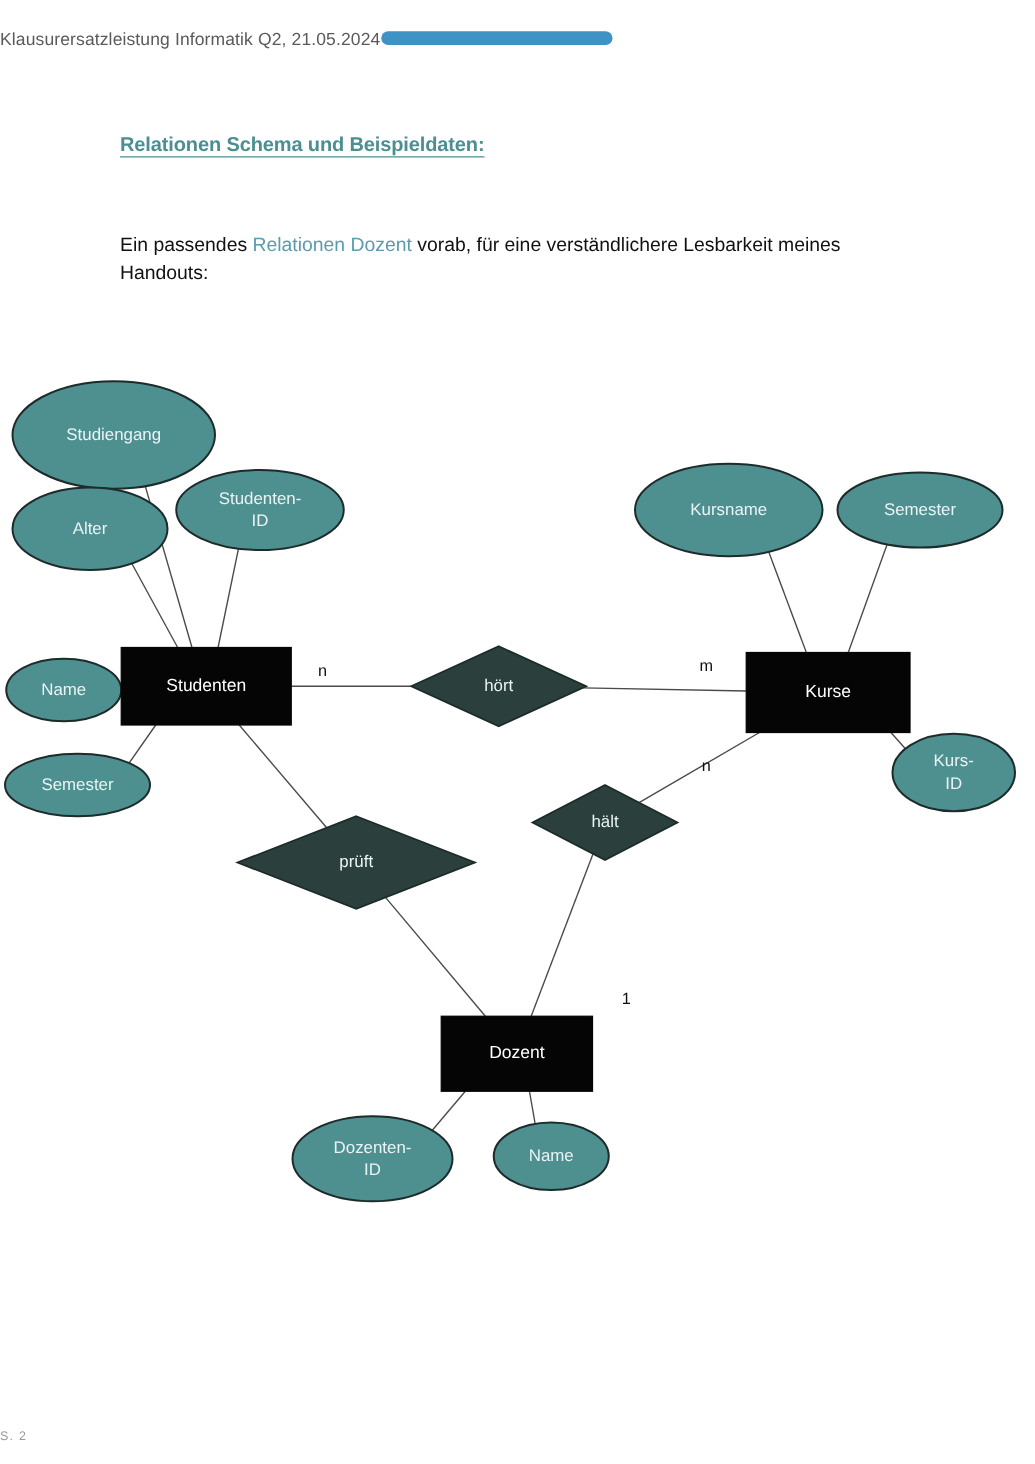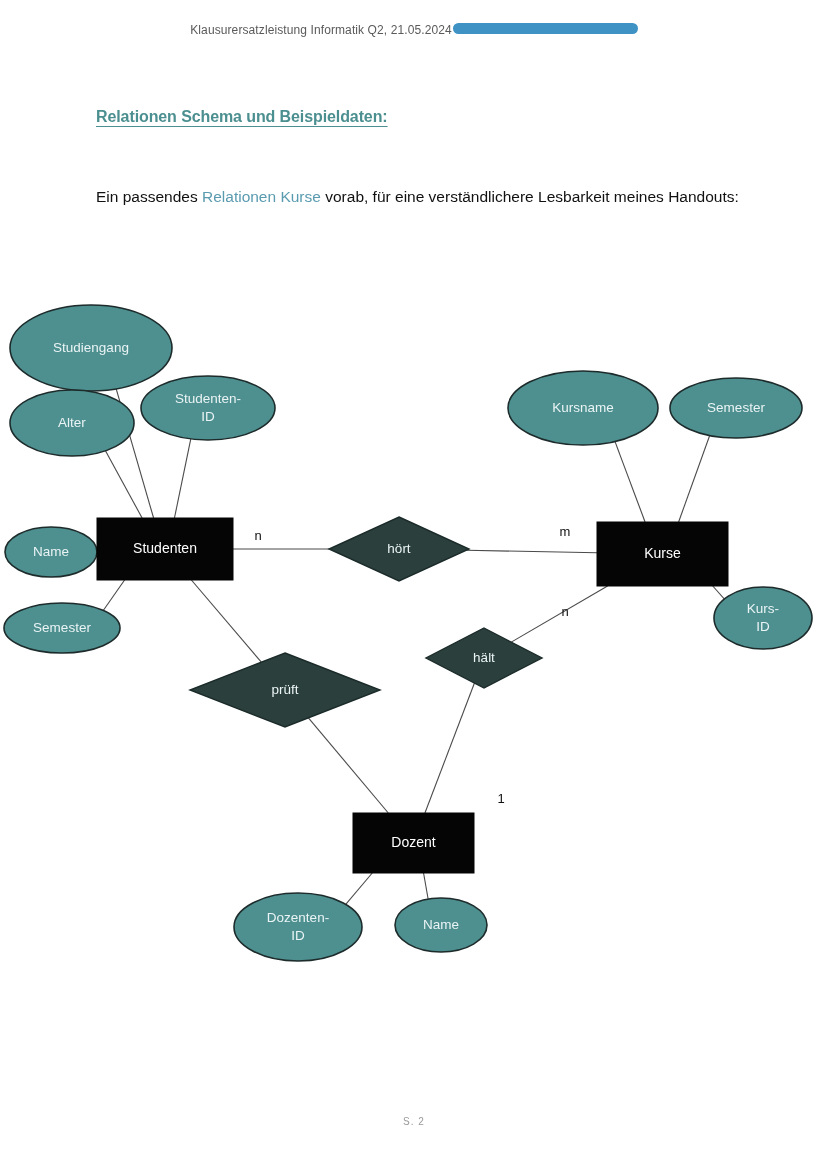--- a/index.html
+++ b/index.html
@@ -13,22 +13,22 @@
     position: relative;
     font-family: "Liberation Sans", sans-serif;
     color: #1a1a1a;
     overflow: hidden;
   }
 
   
   .doc-header {
     position: absolute;
     top: 22px; left: 0; right: 0;
-    text-align: center;
-    font-size: 12px;
+    text-align: left;
+    font-size: 14px;
     color: #5a5a5a;
     letter-spacing: 0.1px;
     white-space: nowrap;
   }
   .doc-header .hdr-text { vertical-align: middle; }
   .redaction-bar {
     display: inline-block;
     vertical-align: middle;
     width: 185px; height: 11px;
     background: #3e93c4;
@@ -109,37 +109,36 @@
     fill: #101010;
     font-family: "Liberation Sans", sans-serif;
     font-size: 13px;
     text-anchor: middle;
     dominant-baseline: middle;
   }
 
   
   .doc-footer {
     position: absolute;
-    bottom: 44px; left: 0; right: 0;
-    text-align: center;
+    bottom: 16px; left: 0; right: 0;
     font-size: 10px;
     color: #9a9a9a;
     letter-spacing: 1px;
   }
 </style>
 </head>
 <body>
 
 <div class="doc-header">
   <span class="hdr-text">Klausurersatzleistung Informatik Q2, 21.05.2024</span><span class="redaction-bar"><span class="ghost"></span></span>
 </div>
 
 <h1 class="page-title">Relationen Schema und Beispieldaten:</h1>
 
-<p class="intro"><span>Ein passendes </span><span class="accent">Relationen Kurse</span><span> vorab, für eine verständlichere Lesbarkeit meines Handouts:</span></p>
+<p class="intro"><span>Ein passendes </span><span class="accent">Relationen Dozent</span><span> vorab, für eine verständlichere Lesbarkeit meines Handouts:</span></p>
 
 <div class="diagram-wrap">
   <svg id="er-svg" width="828" height="690" viewBox="0 0 828 690" xmlns="http://www.w3.org/2000/svg">
     <g id="er-links">
         <line x1="113.9473788483799" y1="91.08878801911035" x2="153.5870646766169" y2="228" class="er-link"></line>
         <line x1="102.19145077119887" y1="154.77177459359086" x2="142.11904761904762" y2="228" class="er-link"></line>
         <line x1="191.97392217147197" y1="143.09880706779538" x2="174.45390070921985" y2="228" class="er-link"></line>
         <line x1="88.7069458379894" y1="261.4607130171912" x2="97" y2="260.7894736842105" class="er-link"></line>
         <line x1="99.73802067274775" y1="325.52383816058307" x2="124.58227848101265" y2="290" class="er-link"></line>
         <line x1="612.4105189745312" y1="144.6458068763803" x2="645.0753424657535" y2="232" class="er-link"></line>

